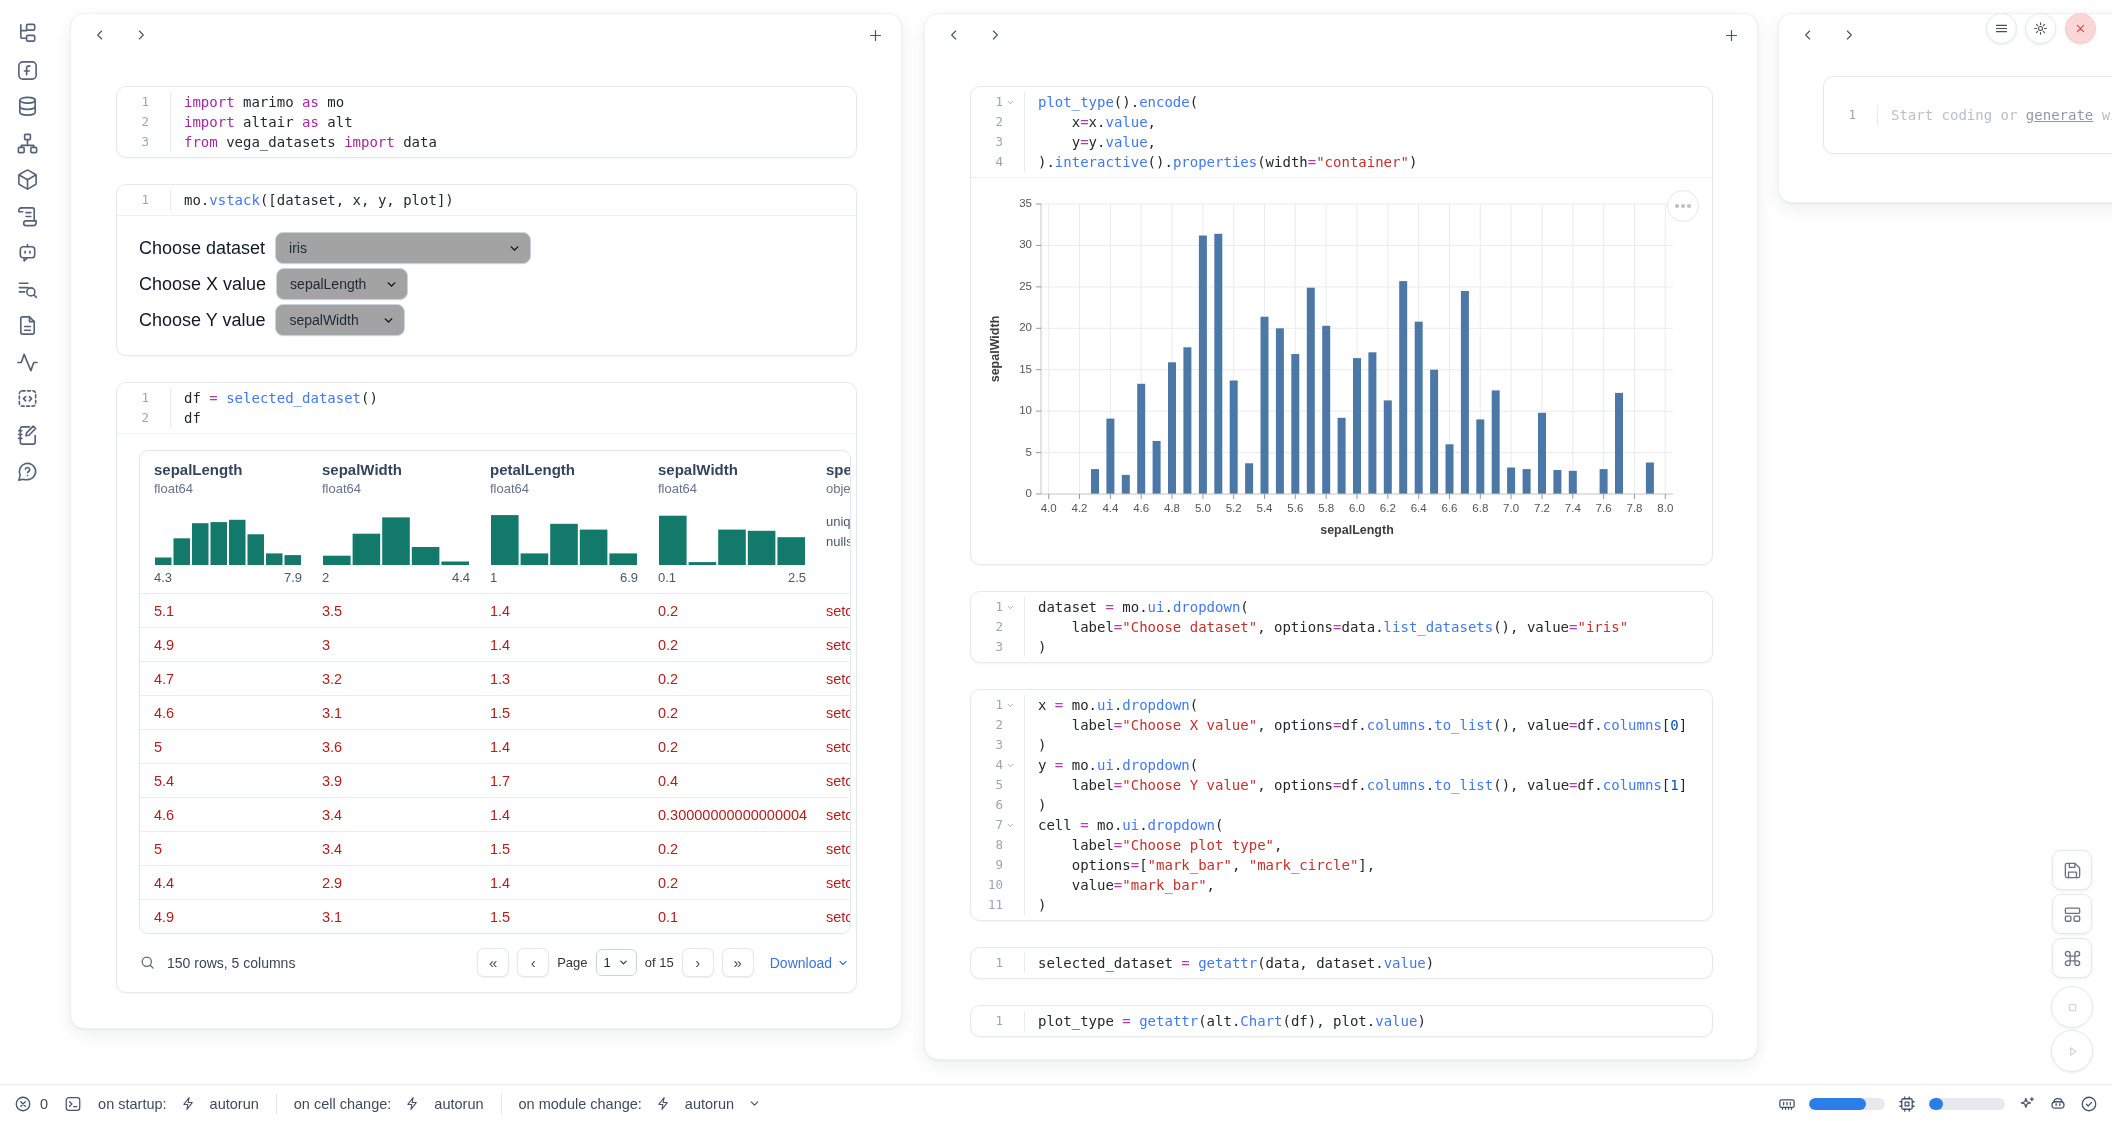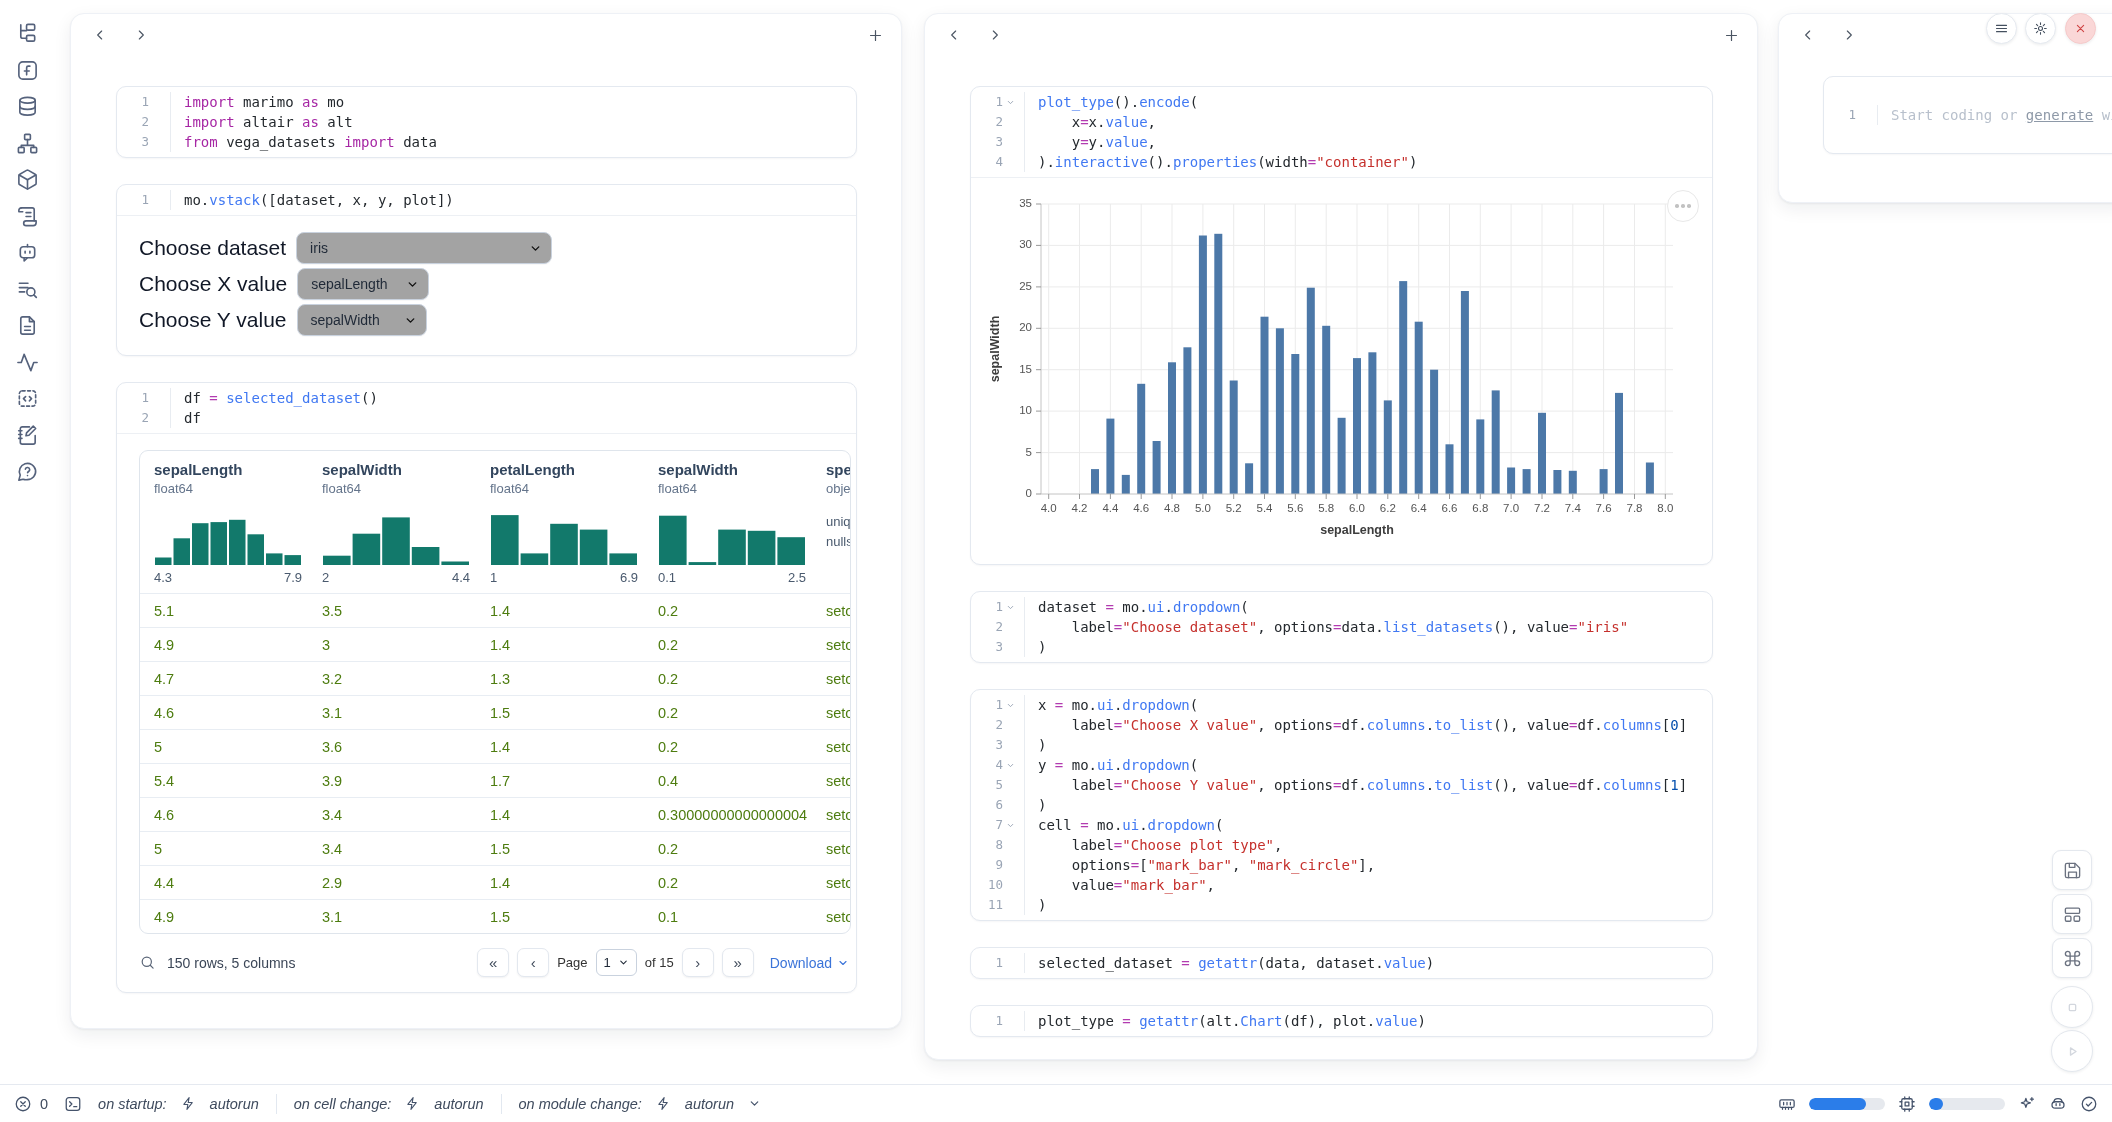--- a/index.html
+++ b/index.html
@@ -27,39 +27,39 @@
   .fold{width:15px;flex:none;display:flex;align-items:center;justify-content:center;color:#9aa5b5;}
   .fold svg{width:9px;height:9px;fill:none;stroke:currentColor;stroke-width:2.5;stroke-linecap:round;stroke-linejoin:round;}
   .ct{flex:1;border-left:1px solid #e8ecf1;margin-left:6px;padding-left:13px;white-space:pre;
       color:#24292e;overflow:hidden;}
   .kw{color:#a626a4}.fn{color:#4078f2}.op{color:#b23bb0}.str{color:#c5302c}.num{color:#0550ae}.tx{color:#24292e}
   .ph{color:#b8c0cc}.phu{color:#8e99a8;text-decoration:underline;}
   .outsep{border-top:1px solid #edf0f4;}
   
   .dd-out{padding:13px 22px 18px;}
   .ddrow{display:flex;align-items:center;height:34px;margin-top:2px;}
-  .ddlabel{font-size:21px;color:#111827;margin-right:10px;}
+  .ddlabel{font-size:18px;color:#111827;margin-right:10px;}
   .sel{display:inline-flex;align-items:center;justify-content:space-between;border:1px solid #c9d2de;
        border-radius:8px;height:30px;padding:0 9px 0 13px;font-size:14px;color:#1f2937;background:#a3a3a3;
        box-shadow:0 1px 1px rgba(0,0,0,.03);cursor:pointer;}
   .sel .chev{width:13px;height:13px;color:#111;margin-left:8px;}
   .sel .chev svg{stroke-width:2.6;}
   
   .table-out{padding:16px 22px 15px;}
   .dft{width:710px;border:1px solid #dfe5ec;border-radius:9px;overflow:hidden;}
   .thead{display:grid;grid-template-columns:168px 168px 168px 168px 1fr;}
   .th{padding:10px 0 8px 14px;overflow:hidden;}
   .thname{font-size:15px;font-weight:bold;color:#33465e;white-space:nowrap;}
   .thtype{font-size:13px;color:#64748b;margin-top:3px;white-space:nowrap;}
   .hist{width:148px;height:58px;margin-top:11px;display:block;}
   .range{width:148px;display:flex;justify-content:space-between;font-size:13px;color:#4a5a6e;margin-top:5px;}
   .meta{font-size:13px;color:#4a5a6e;margin-top:16px;line-height:20px;white-space:nowrap;}
   .tr{display:grid;grid-template-columns:168px 168px 168px 168px 1fr;border-top:1px solid #e8edf3;
       height:33px;align-items:center;}
-  .td{padding-left:14px;font-size:14.5px;color:#4d7c0f;white-space:nowrap;overflow:hidden;}
+  .td{padding-left:14px;font-size:14.5px;color:#b91c1c;white-space:nowrap;overflow:hidden;}
   .tfoot{display:flex;align-items:center;margin-top:14px;width:710px;gap:17px;}
   .tsum{display:flex;gap:11px;color:#3b4657;font-size:14px;align-items:center;}
   .tsum .i{width:17px;height:17px;color:#5b6678;}
   .pgroup{margin-left:auto;display:flex;align-items:center;gap:8px;}
   .pgbtn{min-width:30px;height:27px;border:1px solid #e3e8ef;border-radius:7px;background:#fff;
          box-shadow:0 1px 2px rgba(16,24,40,.06);display:flex;align-items:center;justify-content:center;
          font-size:15px;color:#3f4a5a;cursor:pointer;}
   .pgtext{font-size:13px;color:#333;}
   .psel{height:25px;border:1px solid #c9d2de;border-radius:6px;padding:0 7px;display:flex;align-items:center;
         gap:7px;font-size:13px;color:#1f2937;cursor:pointer;}
@@ -84,21 +84,21 @@
        box-shadow:0 1px 3px rgba(16,24,40,.07);display:flex;align-items:center;justify-content:center;
        color:#6b7280;cursor:pointer;}
   .fab .i{width:19px;height:19px;}
   .fabc{border-radius:50%;width:40px;height:40px;color:#d3d7de;}
   
   .sbar{position:absolute;left:0;right:0;bottom:0;height:37px;border-top:1px solid #e5e9f0;display:flex;
         align-items:center;padding:0 14px;color:#3f4b5e;font-size:14.5px;background:#fff;}
   .sleft{display:flex;align-items:center;gap:16px;}
   .errcnt{display:flex;align-items:center;gap:8px;}
   .sleft .i,.sright .i{width:18px;height:18px;color:#45536b;}
-  .runitem{display:flex;align-items:center;gap:14px;font-style:italic;}
+  .runitem{display:flex;align-items:center;gap:14px;}
   .runitem .i{width:15px;height:15px;}
   .runitem .chev{width:13px;height:13px;color:#45536b;}
   .vdiv{width:1px;height:20px;background:#e2e8f0;margin:0 5px;}
   .sright{margin-left:auto;display:flex;align-items:center;gap:13px;}
   .pbar{width:76px;height:12px;border-radius:6px;background:#e6e9ee;overflow:hidden;}
   .pfill{height:100%;background:#2b7de9;border-radius:6px;}
 </style>
 </head>
 <body>
 

